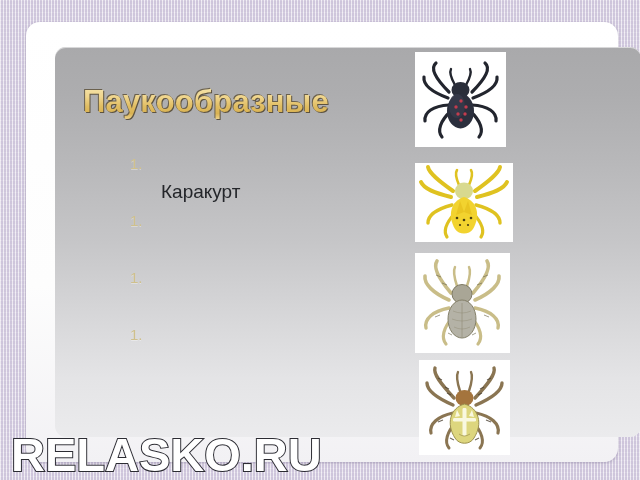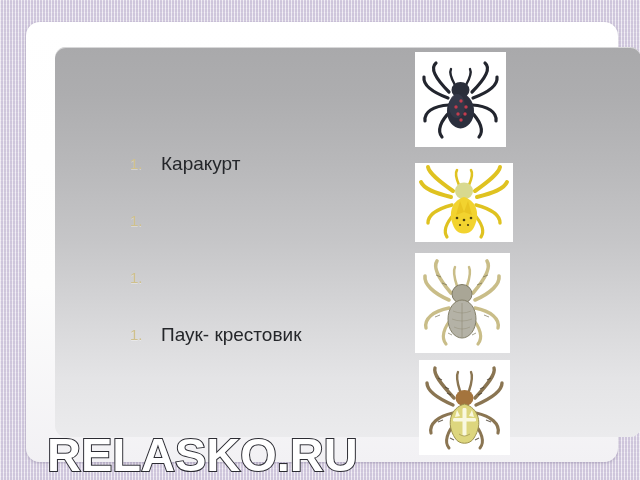--- a/index.html
+++ b/index.html
@@ -112,20 +112,21 @@
     font-size: 15px;
     line-height: 23px;
     color: #cfc08c;
     text-shadow: 0 1px 0 rgba(255,255,255,0.35);
   }
   .bullet-text {
     font-size: 19px;
     line-height: 23px;
     color: #24262a;
     white-space: nowrap;
+    margin-top: 28px;
   }
 
   
   .photo-frame {
     position: absolute;
     background: #ffffff;
     overflow: hidden;
   }
   .photo-frame svg { display: block; }
 
@@ -141,51 +142,50 @@
     top: 430px;
     font-size: 47px;
     font-weight: bold;
     letter-spacing: 0px;
     line-height: 50px;
     color: #ffffff;
     white-space: nowrap;
     -webkit-text-stroke: 2px #2c2c33;
     paint-order: stroke fill;
     z-index: 20;
-    padding-left: 36px;
   }
 </style>
 </head>
 <body>
 
 <div id="slide-root">
 
   <div id="content-card">
 
     <div id="content-panel"></div>
 
+    <div id="slide-title">Паукообразные</div>
 
     <ol id="bullet-list">
 
       <li class="bullet-row">
         <span class="bullet-marker">1.</span>
         <span class="bullet-text">Каракурт</span>
       </li>
 
       <li class="bullet-row">
         <span class="bullet-marker">1.</span>
       </li>
 
       <li class="bullet-row">
         <span class="bullet-marker">1.</span>
       </li>
 
       <li class="bullet-row">
         <span class="bullet-marker">1.</span>
-        <span class="bullet-text">Паук- крестовик</span>
       </li>
 
     </ol>
 
     <div class="photo-frame" id="photo-1">
       <svg viewBox="0 0 91 95" width="91" height="95">
         <g stroke="#22252e" fill="none" stroke-linecap="round">
           <path d="M34 40 C20 26 15 16 21 11" stroke-width="3.2"></path>
           <path d="M33 46 C17 40 8 33 9 25" stroke-width="3.2"></path>
           <path d="M34 53 C18 54 9 60 10 69" stroke-width="3.2"></path>

